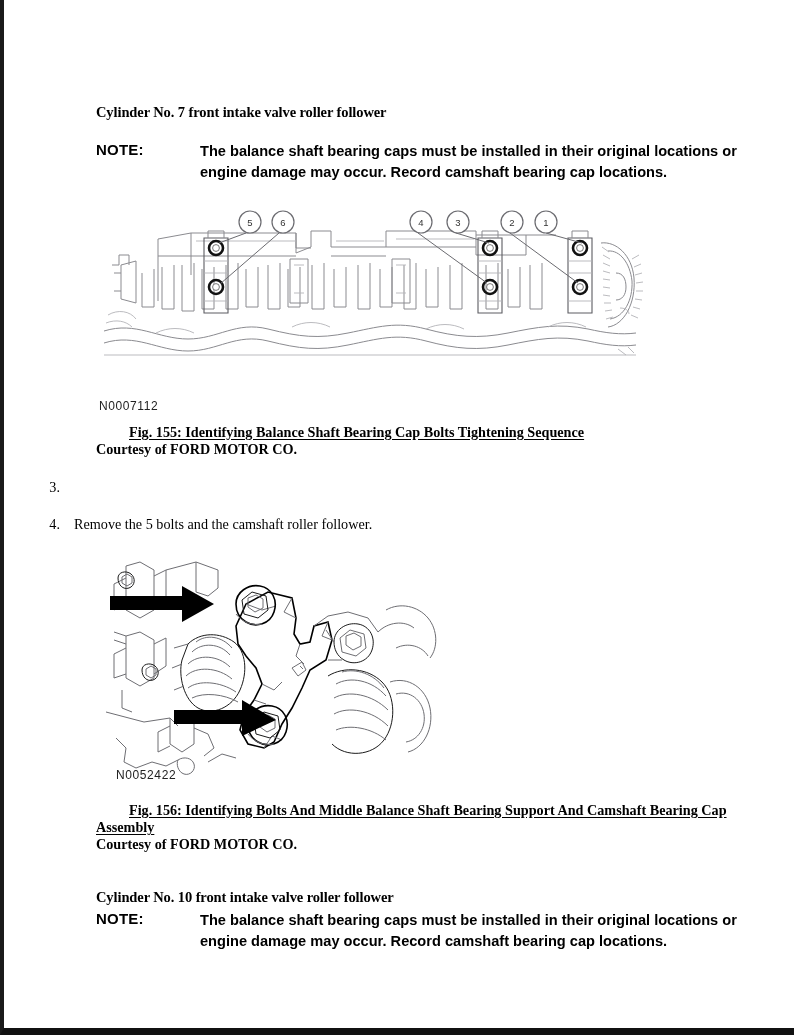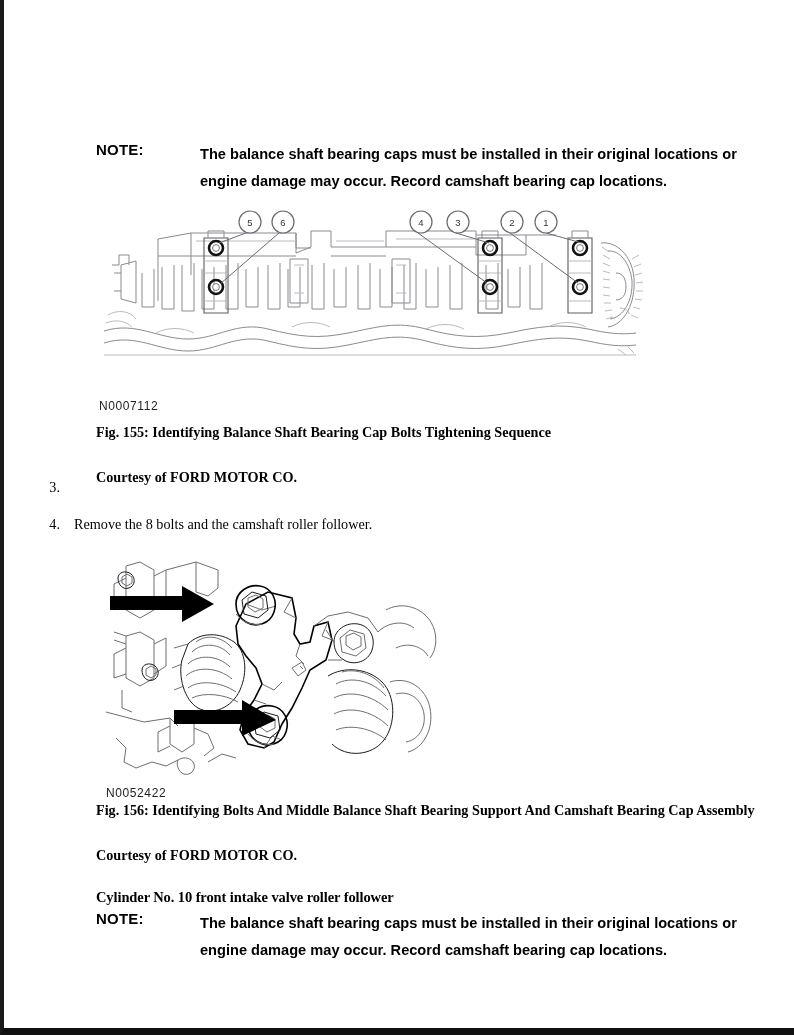--- a/index.html
+++ b/index.html
@@ -44,47 +44,48 @@
     font-weight: bold;
     font-size: 15px;
     letter-spacing: 0.2px;
   }
   .note-body {
     position: absolute;
     left: 104px;
     top: 0;
     font-weight: bold;
     font-size: 14.6px;
-    line-height: 27px;
+    line-height: 21px;
     width: 575px;
   }
 
   
   .img-id {
     position: absolute;
     font-family: "Liberation Sans", sans-serif;
     font-size: 12px;
     color: #222222;
     letter-spacing: 0.6px;
   }
   .fig-caption {
     position: absolute;
     font-family: "Liberation Serif", serif;
     font-weight: bold;
     font-size: 14.2px;
     color: #000000;
     line-height: 17px;
   }
   .fig-title {
+    text-decoration: underline;
     text-underline-offset: 2px;
+    margin-left: 33px;
   }
   .fig-courtesy {
     display: block;
     text-decoration: none;
-    margin-top: 28px;
   }
 
   
   .proc-item {
     position: absolute;
     font-family: "Liberation Serif", serif;
     font-size: 14.2px;
     color: #000000;
     line-height: 17.5px;
   }
@@ -126,20 +127,21 @@
   .blk { fill: #000000; stroke: none; }
   .ln2 { fill: none; stroke: #000000; stroke-width: 1.6; }
   .ln2t { fill: none; stroke: #1a1a1a; stroke-width: 1; }
   .ln2l { fill: none; stroke: #6e6e73; stroke-width: 1; }
 </style>
 </head>
 <body>
 
 <div class="page">
 
+  <div class="heading-line" style="left:92px; top:104px;">Cylinder No. 7 front intake valve roller follower</div>
 
   <div class="note-block" style="left:92px; top:141px; width:680px; height:50px;">
     <span class="note-label">NOTE:</span>
     <span class="note-body">The balance shaft bearing caps must be installed in their original locations or engine damage may occur. Record camshaft bearing cap locations.</span>
   </div>
 
   <div class="figure" style="left:92px; top:203px;">
     <svg width="560" height="175" viewBox="0 0 560 175" xmlns="http://www.w3.org/2000/svg">
 
       <g>
@@ -300,21 +302,21 @@
     <span class="fig-title">Fig. 155: Identifying Balance Shaft Bearing Cap Bolts Tightening Sequence</span>
     <span class="fig-courtesy">Courtesy of FORD MOTOR CO.</span>
   </div>
 
   <div class="proc-item" style="left:30px; top:479px; width:740px; height:36px;">
     <span class="proc-num">3.</span>
   </div>
 
   <div class="proc-item" style="left:30px; top:516px; width:740px; height:20px;">
     <span class="proc-num">4.</span>
-    <span class="proc-text">Remove the 8 bolts and the camshaft roller follower.</span>
+    <span class="proc-text">Remove the 5 bolts and the camshaft roller follower.</span>
   </div>
 
   <div class="figure" style="left:92px; top:548px;">
     <svg width="345" height="240" viewBox="0 0 345 240" xmlns="http://www.w3.org/2000/svg">
 
       <g>
         <path class="ln2l" d="M30,18 L30,62 L44,70 L58,62 L58,22 L44,14 Z"></path>
         <path class="ln2l" d="M30,30 L18,36 L18,62 L30,56"></path>
         <path class="ln2l" d="M58,28 L70,22 L70,50 L58,56"></path>
         <path class="ln2t" d="M22,30 C22,24 30,22 35,26 C40,30 39,38 33,40 C27,42 22,37 22,30 Z"></path>
@@ -405,21 +407,21 @@
 
       <g>
         <path class="blk" d="M14,48 L86,48 L86,38 L118,56 L86,74 L86,62 L14,62 Z"></path>
       </g>
       <g>
         <path class="blk" d="M78,162 L146,162 L146,152 L180,172 L146,188 L146,176 L78,176 Z"></path>
       </g>
     </svg>
   </div>
 
-  <div class="img-id" style="left:102px; top:768px;margin-top:18px;">N0052422</div>
+  <div class="img-id" style="left:112px; top:768px;">N0052422</div>
 
   <div class="fig-caption" style="left:92px; top:802px; width:670px;">
     <span class="fig-title">Fig. 156: Identifying Bolts And Middle Balance Shaft Bearing Support And Camshaft Bearing Cap Assembly</span>
     <span class="fig-courtesy">Courtesy of FORD MOTOR CO.</span>
   </div>
 
   <div class="heading-line" style="left:92px; top:859px;margin-top:30px;">Cylinder No. 10 front intake valve roller follower</div>
 
   <div class="note-block" style="left:92px; top:910px; width:680px; height:50px;">
     <span class="note-label">NOTE:</span>

